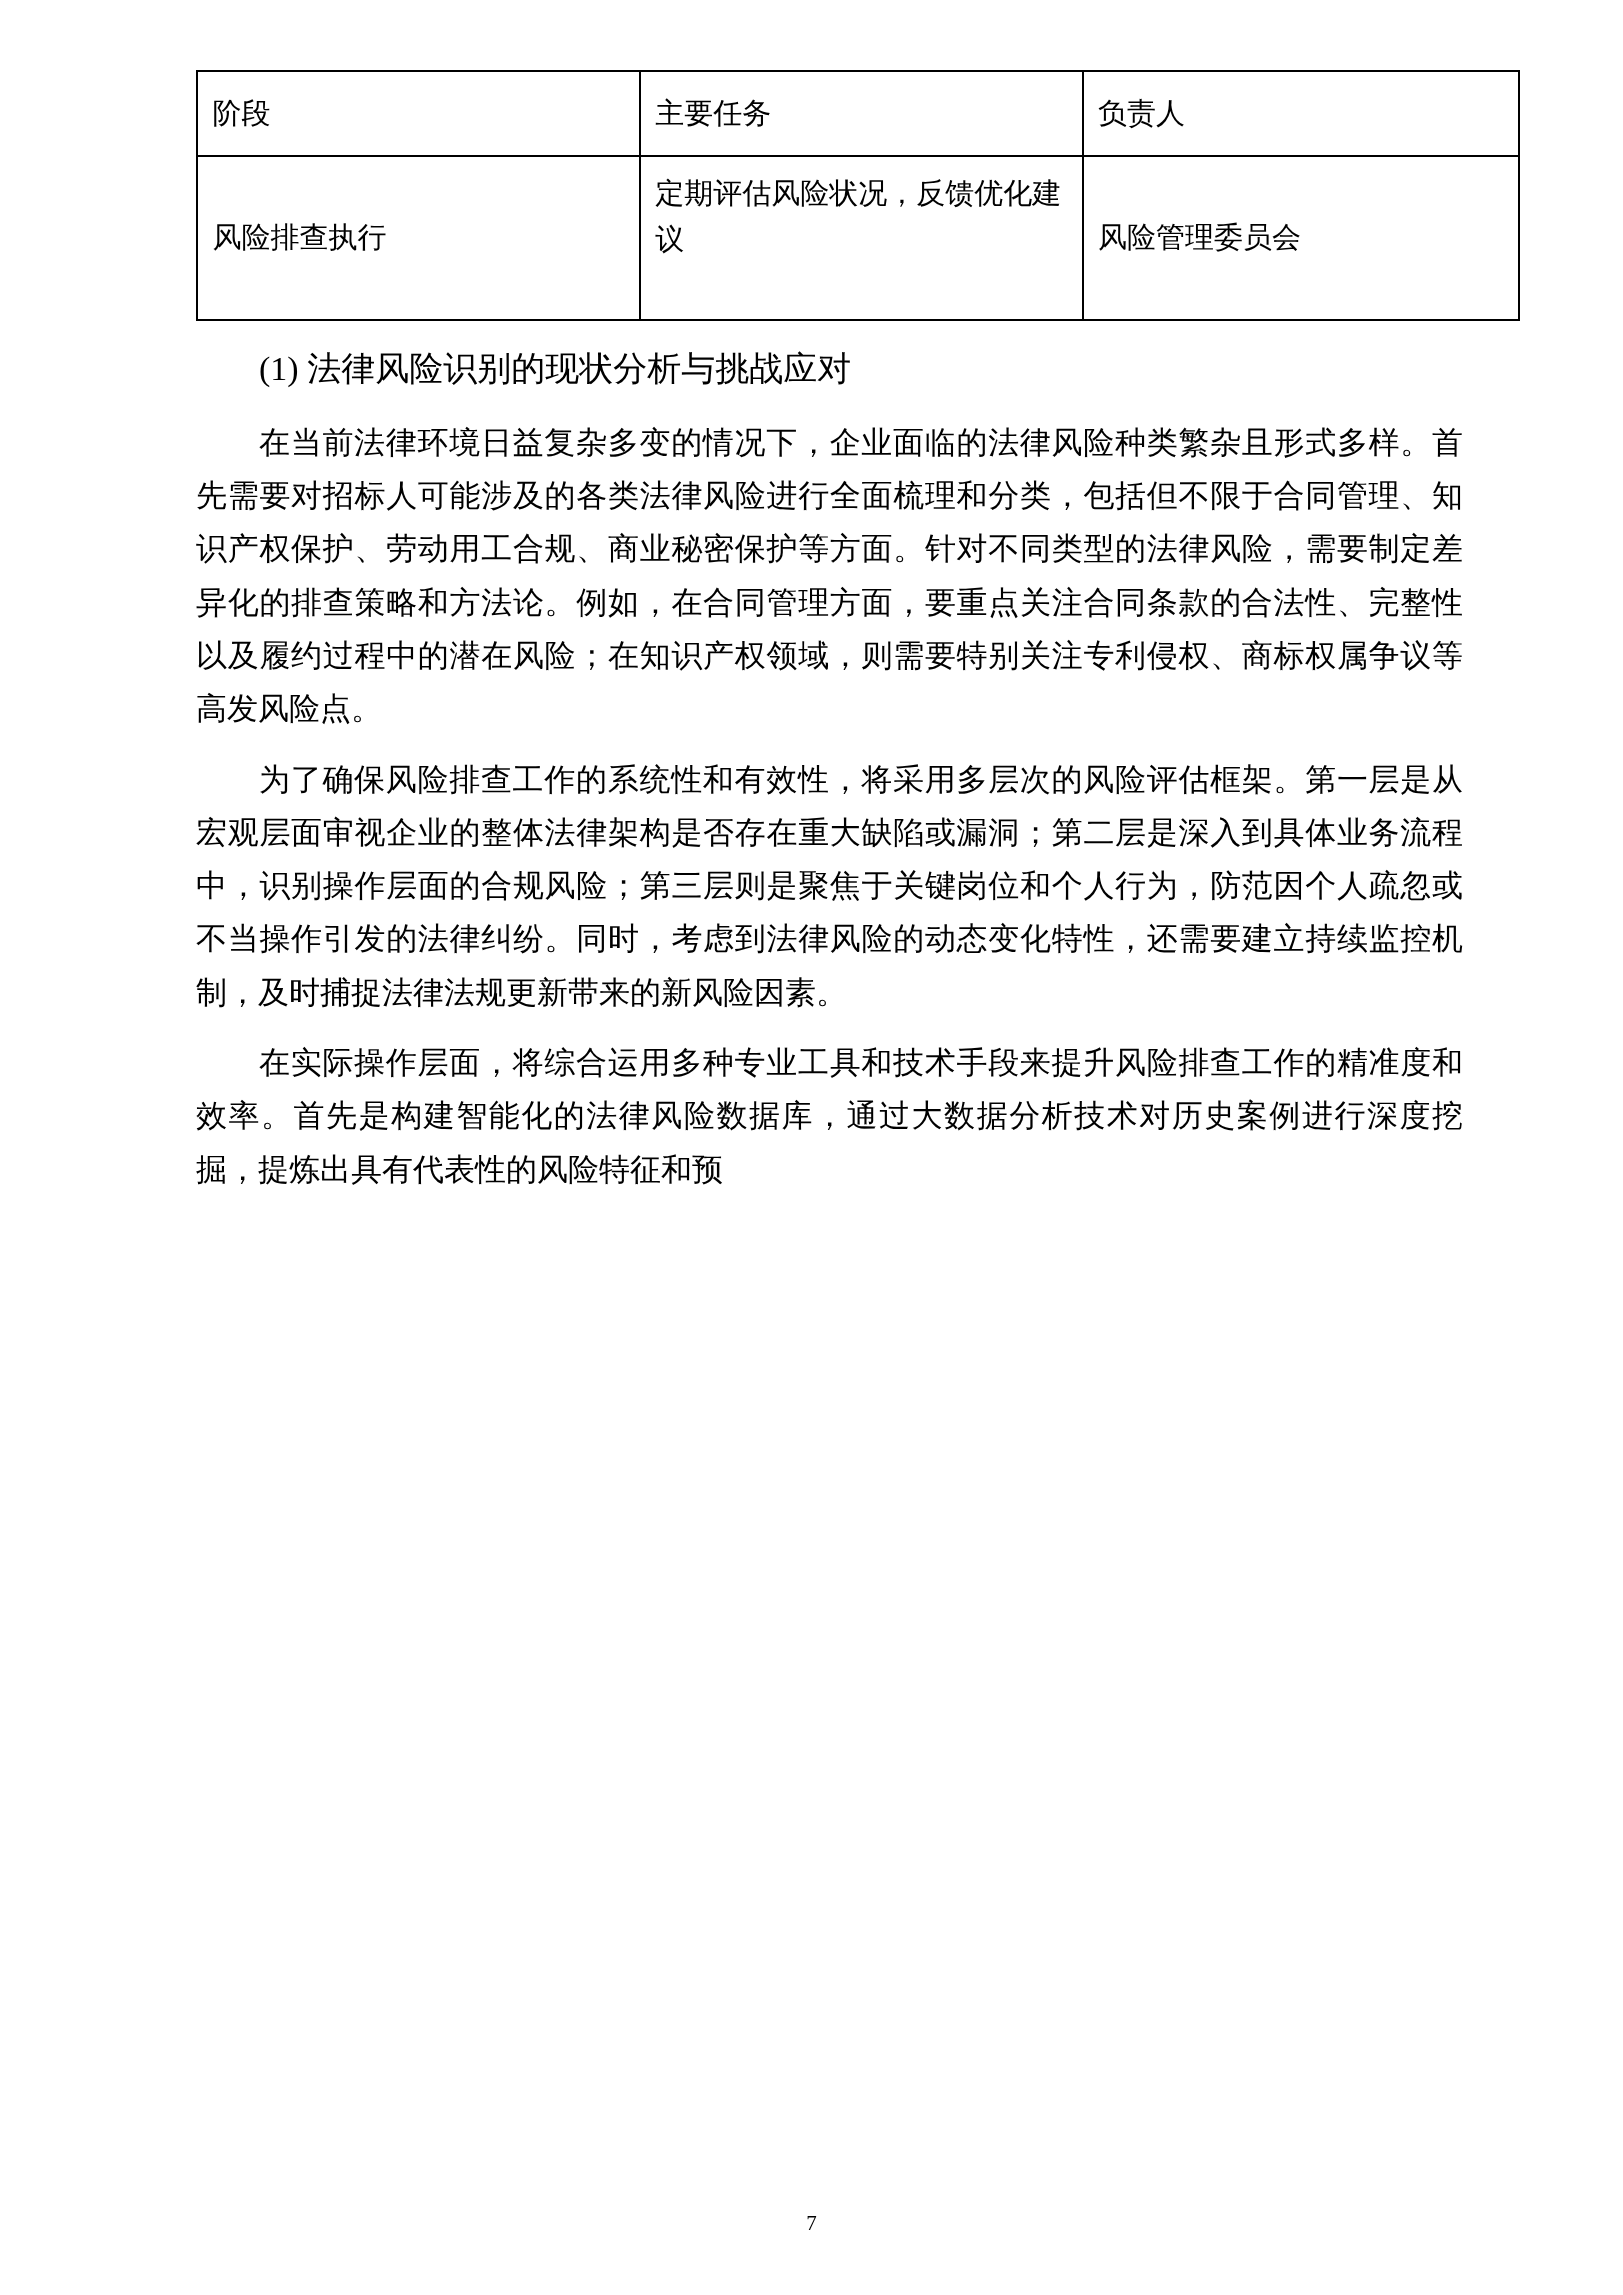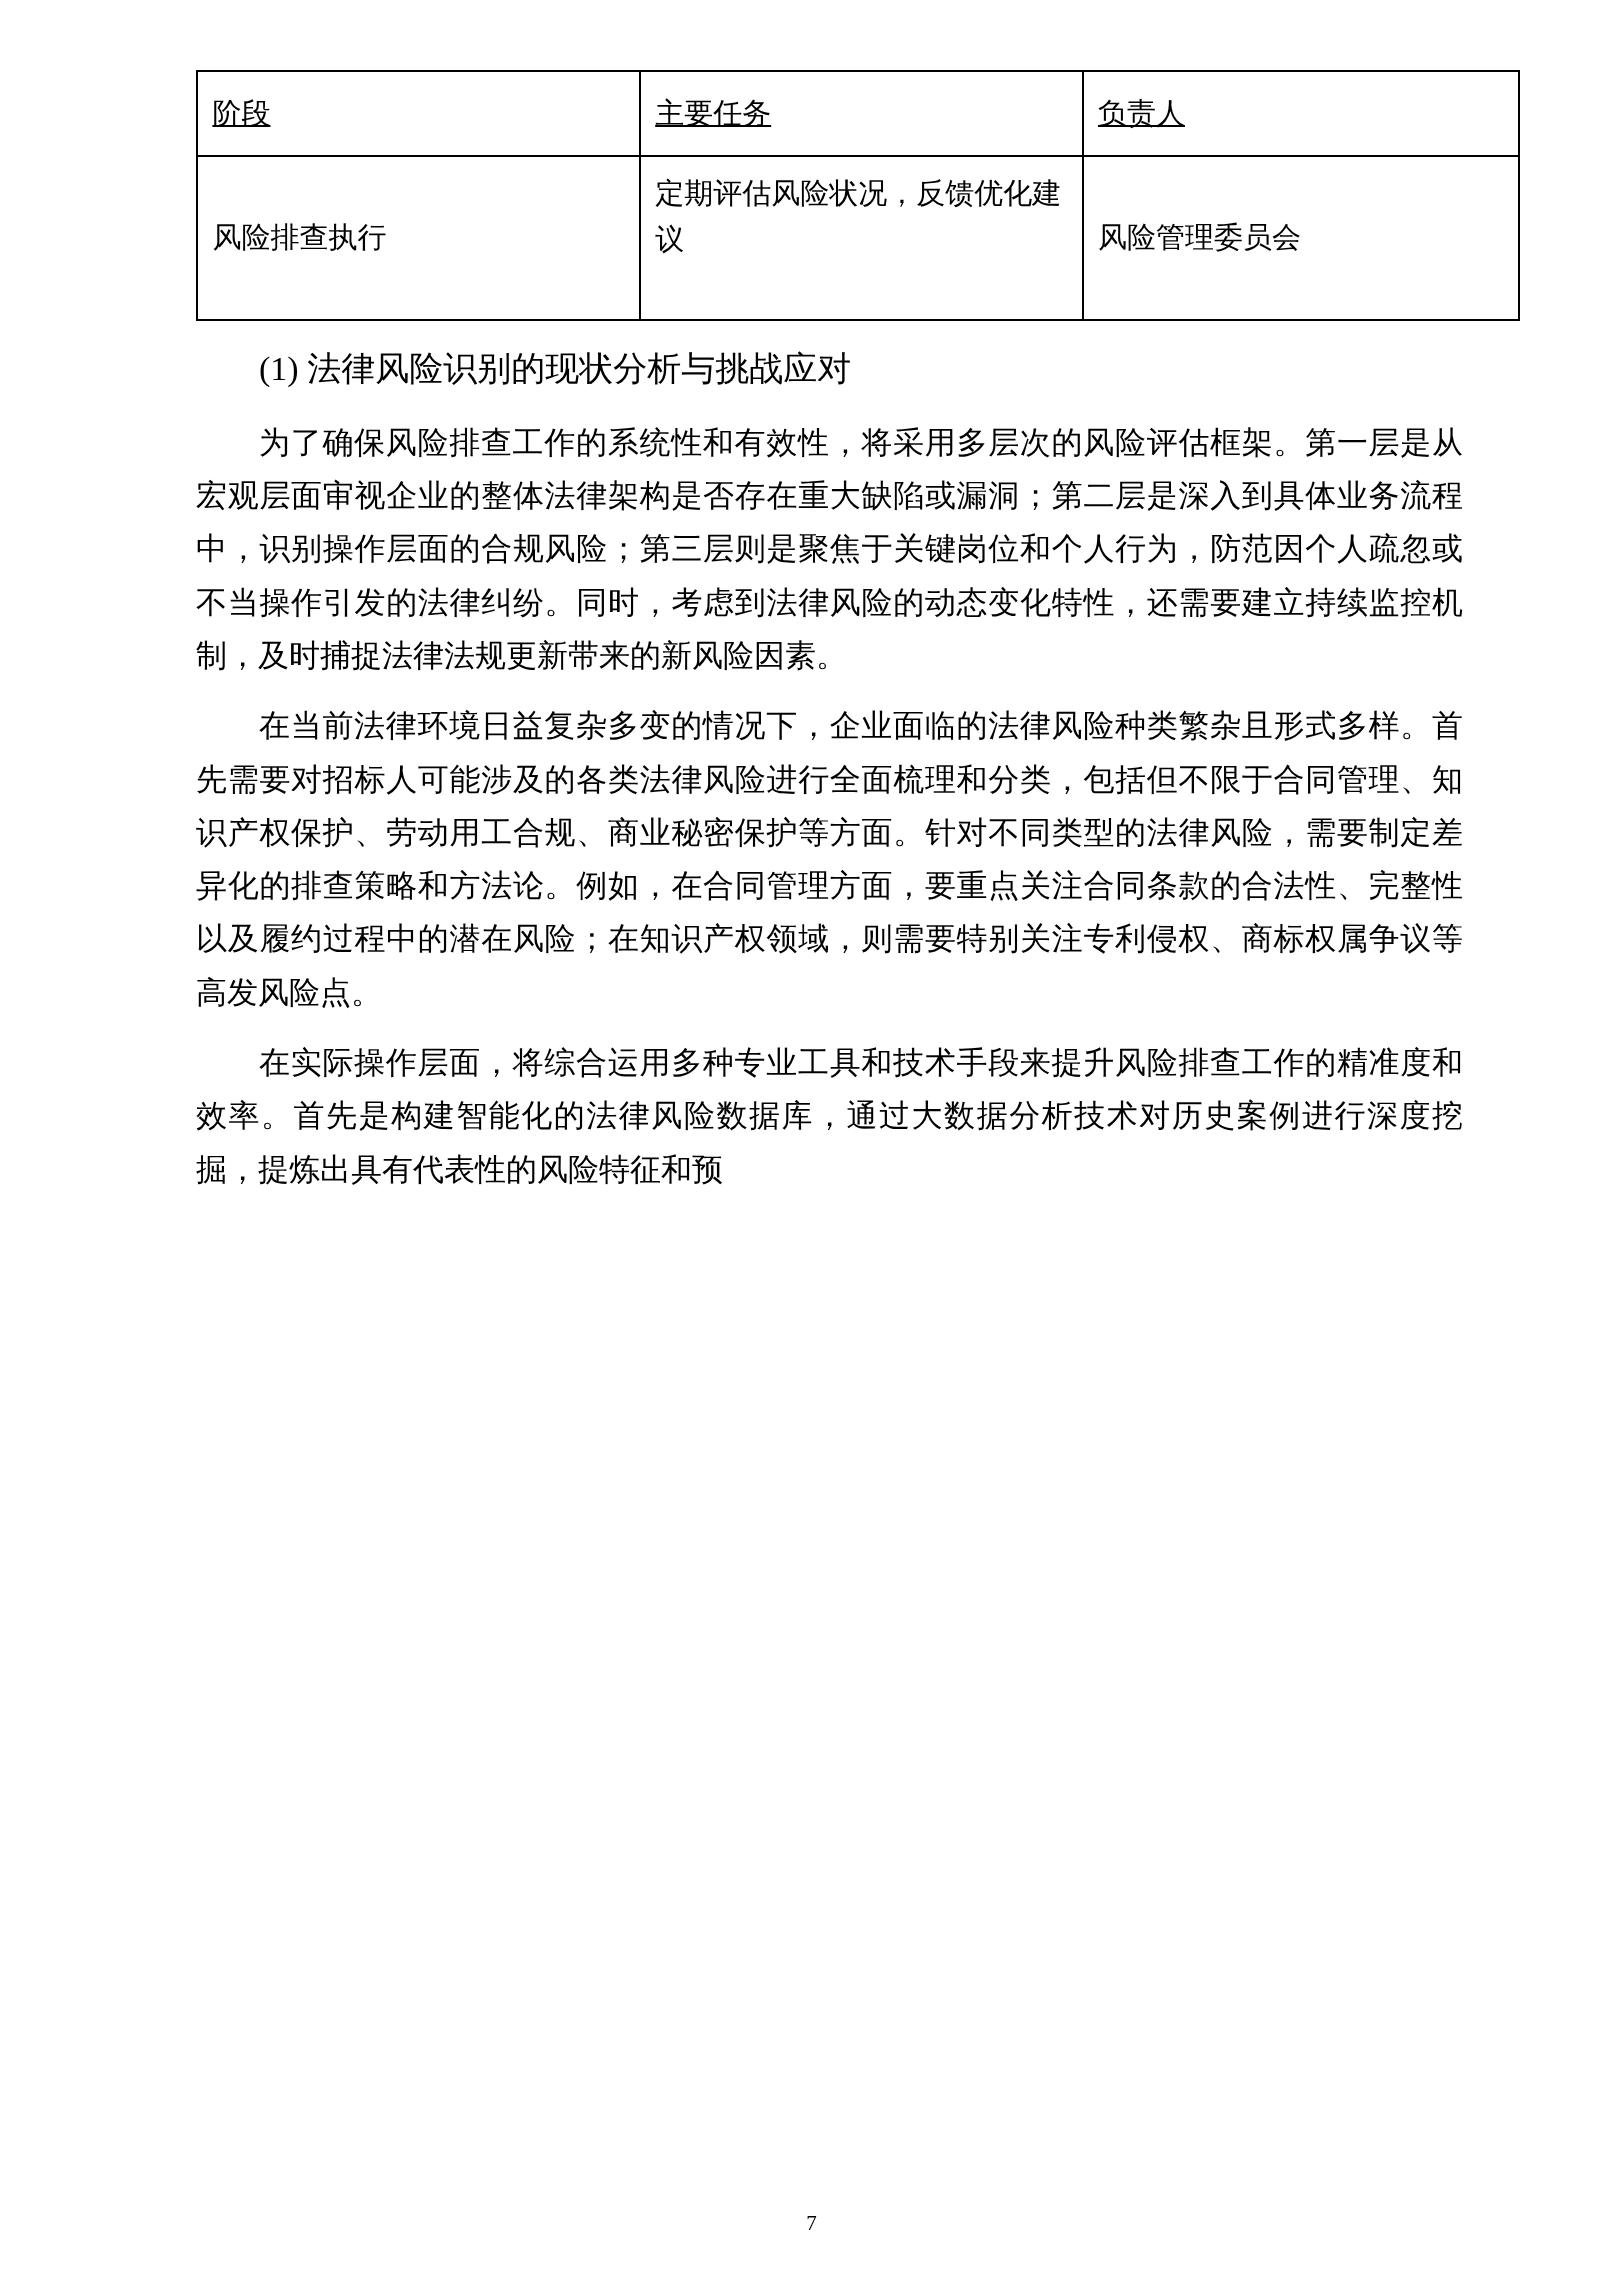--- a/index.html
+++ b/index.html
@@ -33,21 +33,21 @@
   table.doc-table td {
     border: 2px solid #000000;
     vertical-align: middle;
     padding: 11.8px 14.4px;
     font-size: 29px;
     line-height: 1.6;
   }
   table.doc-table td.col1 { width: 412px; }
   table.doc-table td.col2 { width: 412px; }
   table.doc-table td.col3 { width: 406px; }
-  tr.header-row td { height: 59px; text-decoration: underline; }
+  tr.header-row td { height: 59px; }
   tr.body-row td { height: 137px; margin-left: 23px; }
   tr.body-row td.col2 { vertical-align: top; padding-top: 13px; }
 
   
   h2.section-title {
     font-family: "DejaVu Sans", "Liberation Sans", sans-serif;
     font-weight: bold;
     font-size: 33px;
     margin: 51px 0 0 0;
     letter-spacing: 0.7px;
@@ -91,20 +91,20 @@
       <tr class="body-row">
         <td class="col1">风险排查执行</td>
         <td class="col2">定期评估风险状况，反馈优化建议</td>
         <td class="col3">风险管理委员会</td>
       </tr>
     </tbody>
   </table>
 
 
   <p class="sub-item">(1) 法律风险识别的现状分析与挑战应对</p>
+  <p class="para">在当前法律环境日益复杂多变的情况下，企业面临的法律风险种类繁杂且形式多样。首先需要对招标人可能涉及的各类法律风险进行全面梳理和分类，包括但不限于合同管理、知识产权保护、劳动用工合规、商业秘密保护等方面。针对不同类型的法律风险，需要制定差异化的排查策略和方法论。例如，在合同管理方面，要重点关注合同条款的合法性、完整性以及履约过程中的潜在风险；在知识产权领域，则需要特别关注专利侵权、商标权属争议等高发风险点。</p>
   <p class="para">为了确保风险排查工作的系统性和有效性，将采用多层次的风险评估框架。第一层是从宏观层面审视企业的整体法律架构是否存在重大缺陷或漏洞；第二层是深入到具体业务流程中，识别操作层面的合规风险；第三层则是聚焦于关键岗位和个人行为，防范因个人疏忽或不当操作引发的法律纠纷。同时，考虑到法律风险的动态变化特性，还需要建立持续监控机制，及时捕捉法律法规更新带来的新风险因素。</p>
-  <p class="para">在当前法律环境日益复杂多变的情况下，企业面临的法律风险种类繁杂且形式多样。首先需要对招标人可能涉及的各类法律风险进行全面梳理和分类，包括但不限于合同管理、知识产权保护、劳动用工合规、商业秘密保护等方面。针对不同类型的法律风险，需要制定差异化的排查策略和方法论。例如，在合同管理方面，要重点关注合同条款的合法性、完整性以及履约过程中的潜在风险；在知识产权领域，则需要特别关注专利侵权、商标权属争议等高发风险点。</p>
 
   <p class="para">在实际操作层面，将综合运用多种专业工具和技术手段来提升风险排查工作的精准度和效率。首先是构建智能化的法律风险数据库，通过大数据分析技术对历史案例进行深度挖掘，提炼出具有代表性的风险特征和预</p>
 
   <div class="page-number">7</div>
 </div>
 
 
 </body></html>

